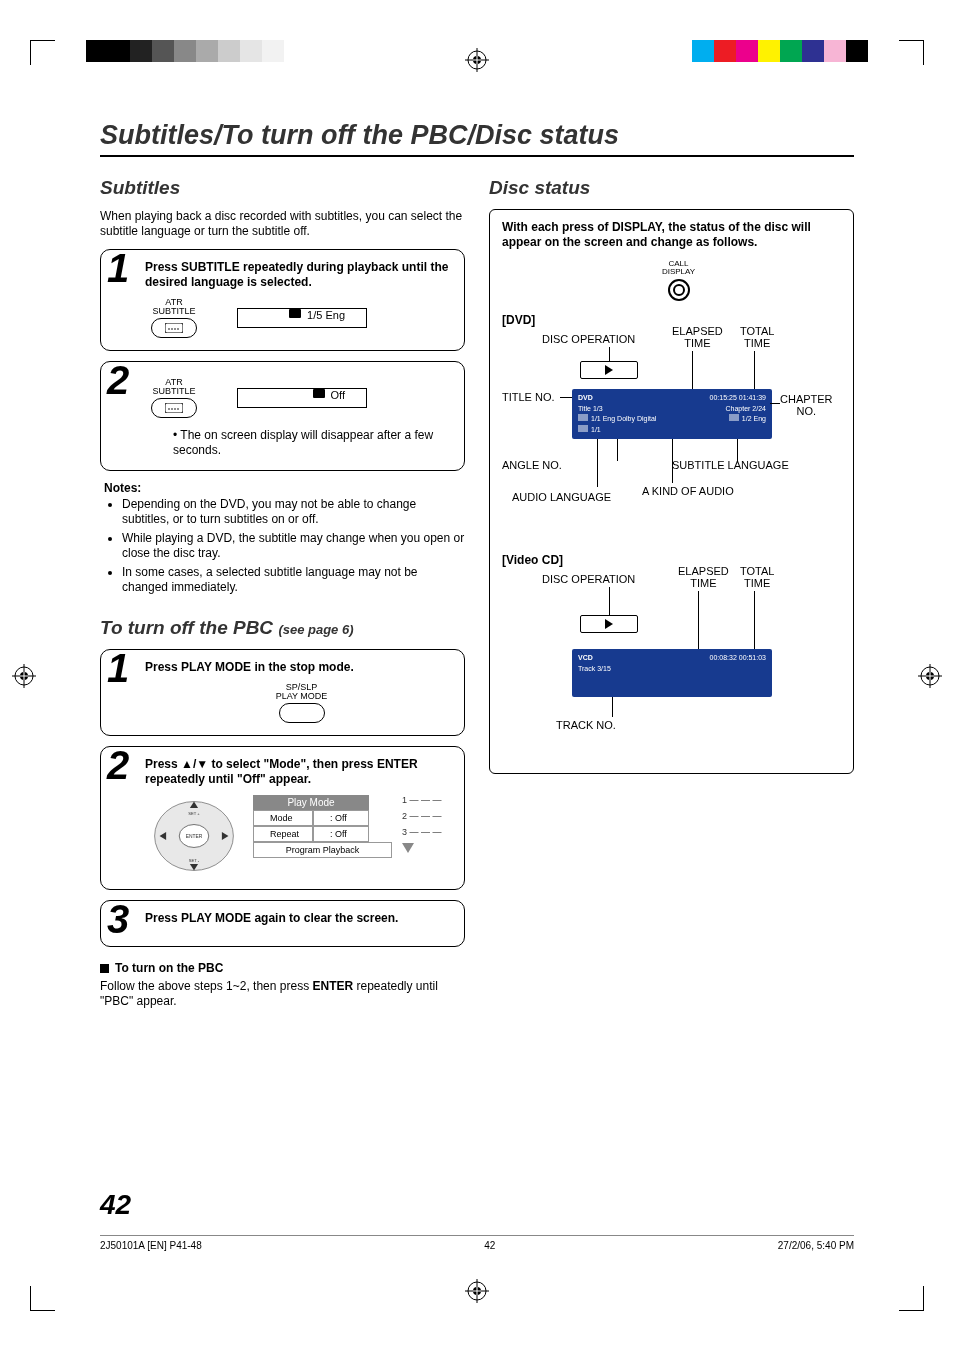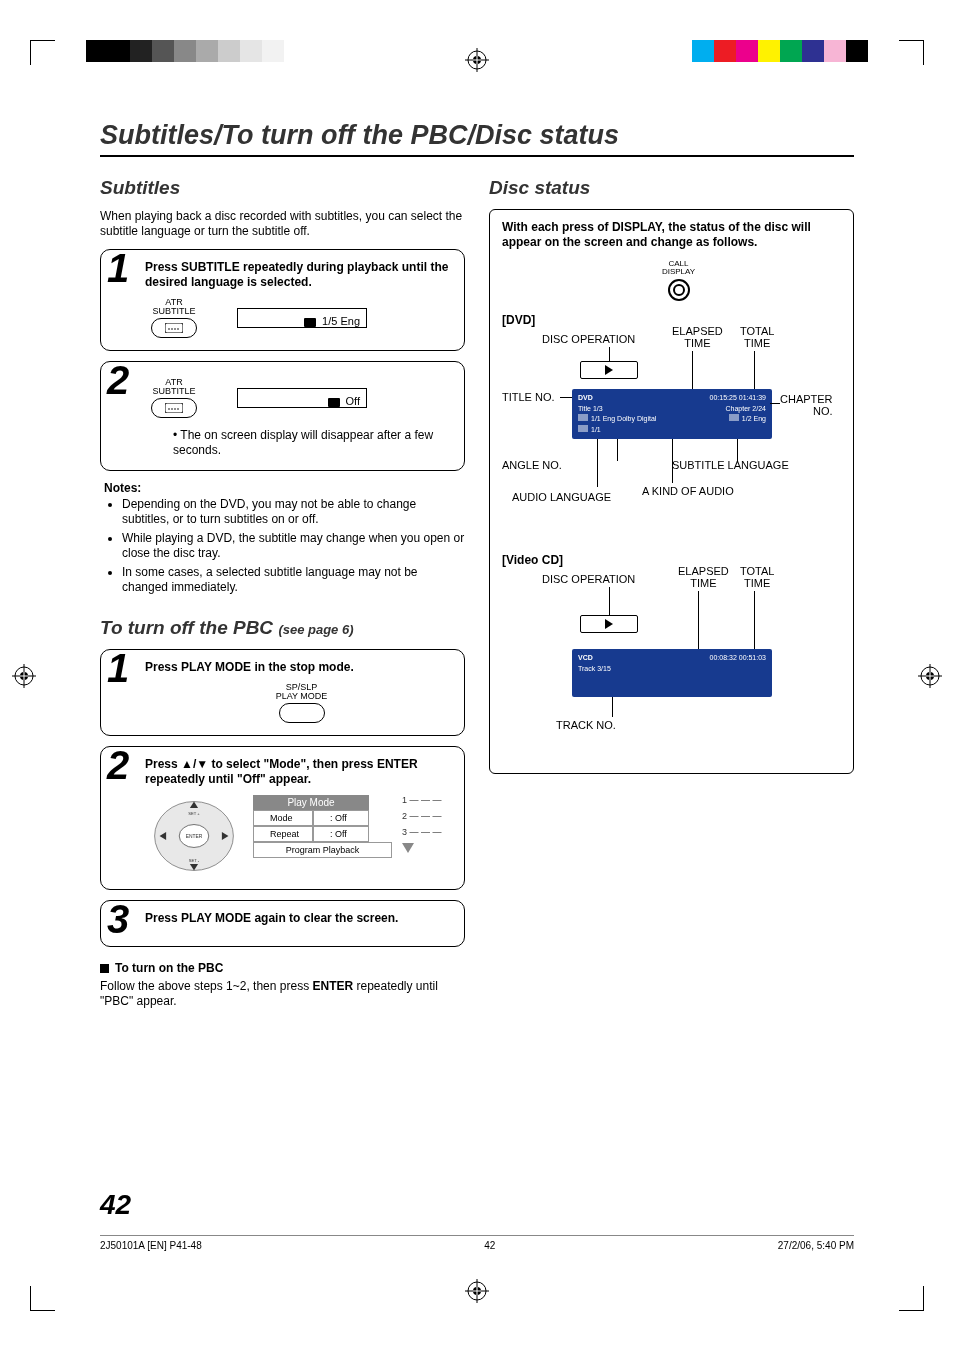--- a/index.html
+++ b/index.html
@@ -45,21 +45,21 @@
   .cols{display:flex;gap:24px}
   .col{flex:1;min-width:0}
   .intro{margin-bottom:10px;line-height:1.25}
   .stepbox{border:1px solid #000;border-radius:10px;padding:10px 12px 12px 16px;margin-bottom:10px;position:relative}
   .bignum{font-family:"Arial Black",Arial,sans-serif;font-size:40px;font-style:italic;font-weight:900;position:absolute;left:6px;top:-2px;line-height:1}
   .stepbody{margin-left:28px}
   .steptext{font-weight:bold;margin-bottom:8px;line-height:1.25}
   .btnrow{display:flex;align-items:center;gap:40px;margin-top:6px;margin-left:6px}
   .btnstack{text-align:center;font-size:9px;line-height:1;display:flex;flex-direction:column;align-items:center}
   .pillbtn{width:46px;height:20px;border:1.5px solid #000;border-radius:11px;margin-top:2px;display:flex;align-items:center;justify-content:center}
-  .osdbox{border:1px solid #000;width:130px;height:20px;display:flex;align-items:flex-end;justify-content:flex-end;padding:0 6px;font-size:11px;gap:6px}
+  .osdbox{border:1px solid #000;width:130px;height:20px;display:flex;align-items:flex-start;justify-content:flex-end;padding:0 21px;font-size:11px;gap:6px}
   .osdbox .ccicon{width:12px;height:9px;background:#000;border-radius:1px;display:inline-block}
   .bullet-note{margin-top:10px;margin-left:28px;font-size:12px;line-height:1.25}
   .notes-head{font-weight:bold;margin:8px 0 2px 4px}
   ul.notes{list-style:disc;margin-left:22px}
   ul.notes li{margin-bottom:4px;line-height:1.25}
   .navpad{width:82px;height:82px;margin-left:8px}
   .playmode-panel{display:inline-block;vertical-align:top;margin-left:18px}
   .pm-title{background:#888;color:#fff;font-size:10px;text-align:center;padding:2px 0;width:116px}
   .pm-row{display:flex}
   .pm-cell{border:1px solid #999;font-size:9px;padding:2px 16px}
@@ -86,21 +86,21 @@
   .opicon{position:absolute;left:78px;top:28px;width:58px;height:18px;border:1px solid #000;border-radius:2px;display:flex;align-items:center;justify-content:center}
   .opicon::after{content:"";border-left:8px solid #000;border-top:5px solid transparent;border-bottom:5px solid transparent}
   .bluebox{position:absolute;left:70px;top:56px;width:200px;background:#173a8f;color:#fff;font-size:7px;padding:4px 6px;border-radius:2px;line-height:1.5}
   .bluebox .r{display:flex;justify-content:space-between}
   .bluebox .ic{display:inline-block;width:10px;height:7px;background:#fff;opacity:.5;margin-right:3px}
   .title-no{left:0px;top:58px}
   .angle-no{left:0px;top:126px}
   .audio-lang{left:10px;top:158px}
   .kind-audio{left:140px;top:152px}
   .sub-lang{left:170px;top:126px}
-  .chapter-no{left:278px;top:60px;text-align:right}
+  .chapter-no{left:278px;top:60px;text-align:center}
   .line{position:absolute;background:#000}
   .vcd-diag{height:170px}
   .vcd-op-label{left:40px;top:0}
   .vcd-elapsed{left:176px;top:-8px;text-align:center}
   .vcd-total{left:238px;top:-8px;text-align:center}
   .vcd-blue{top:76px;height:48px}
   .track-no{left:54px;top:146px}
 
   .pagenum{position:absolute;left:100px;bottom:130px;font-size:28px;font-weight:bold;font-style:italic}
   .footer{position:absolute;left:100px;bottom:100px;width:754px;border-top:1px solid #888;font-size:10px;color:#000;display:flex;justify-content:space-between;padding-top:4px}

